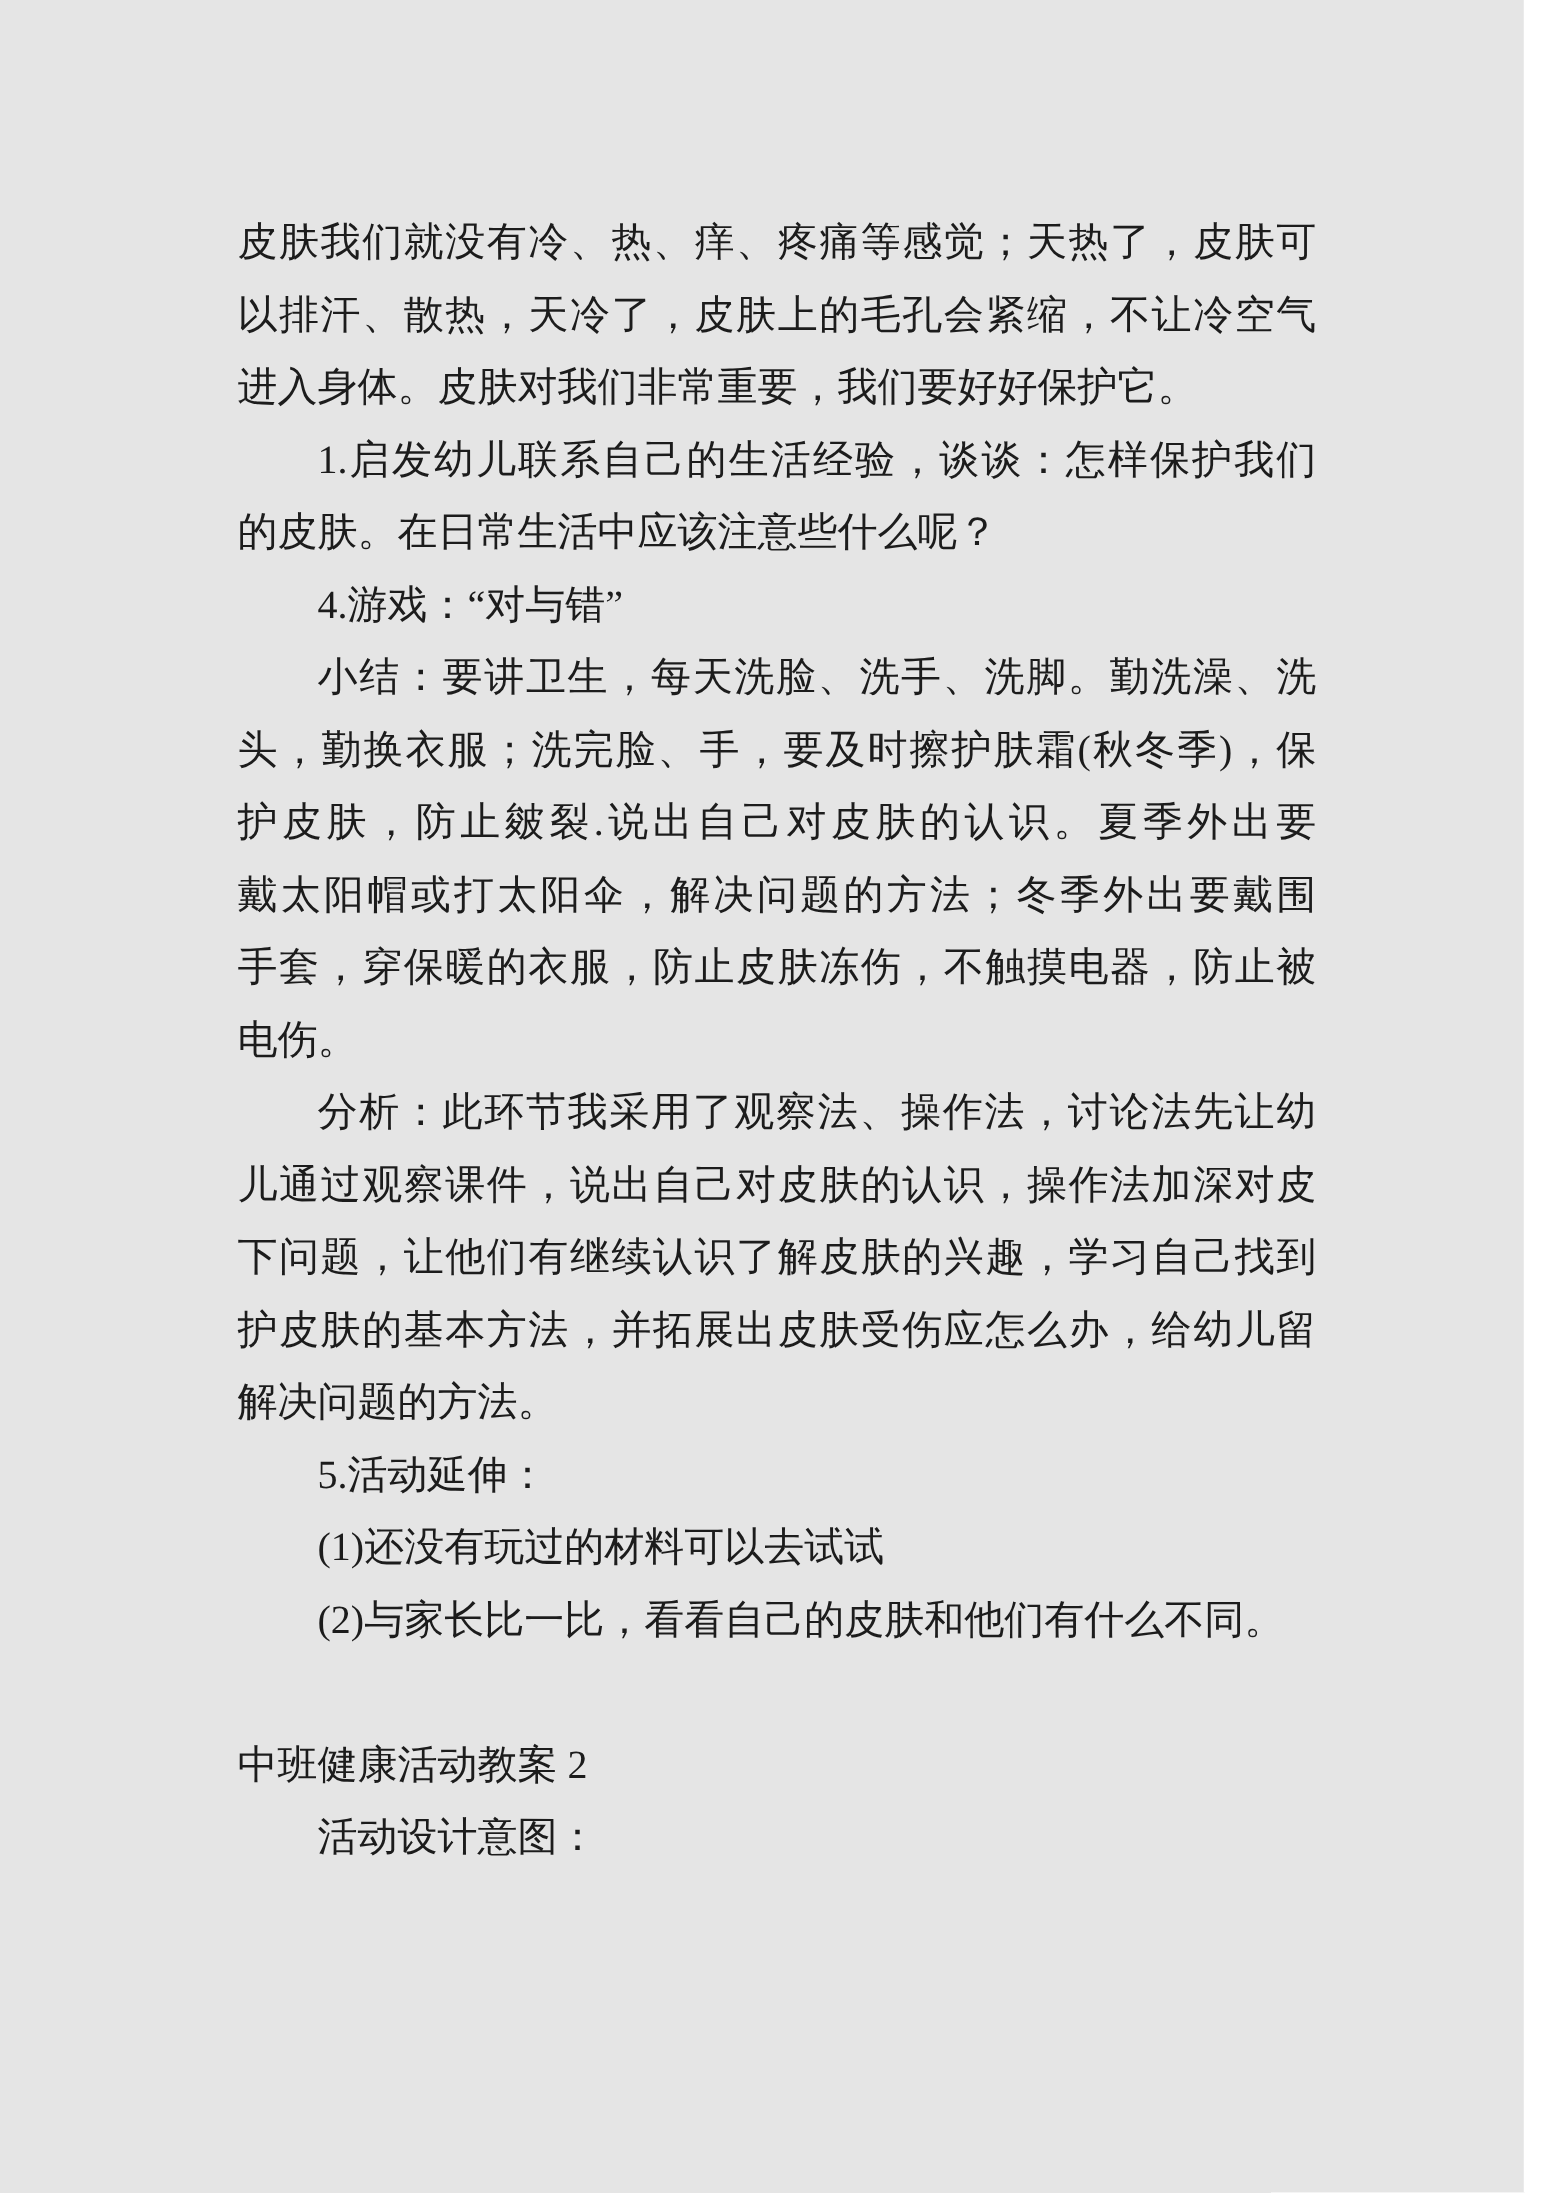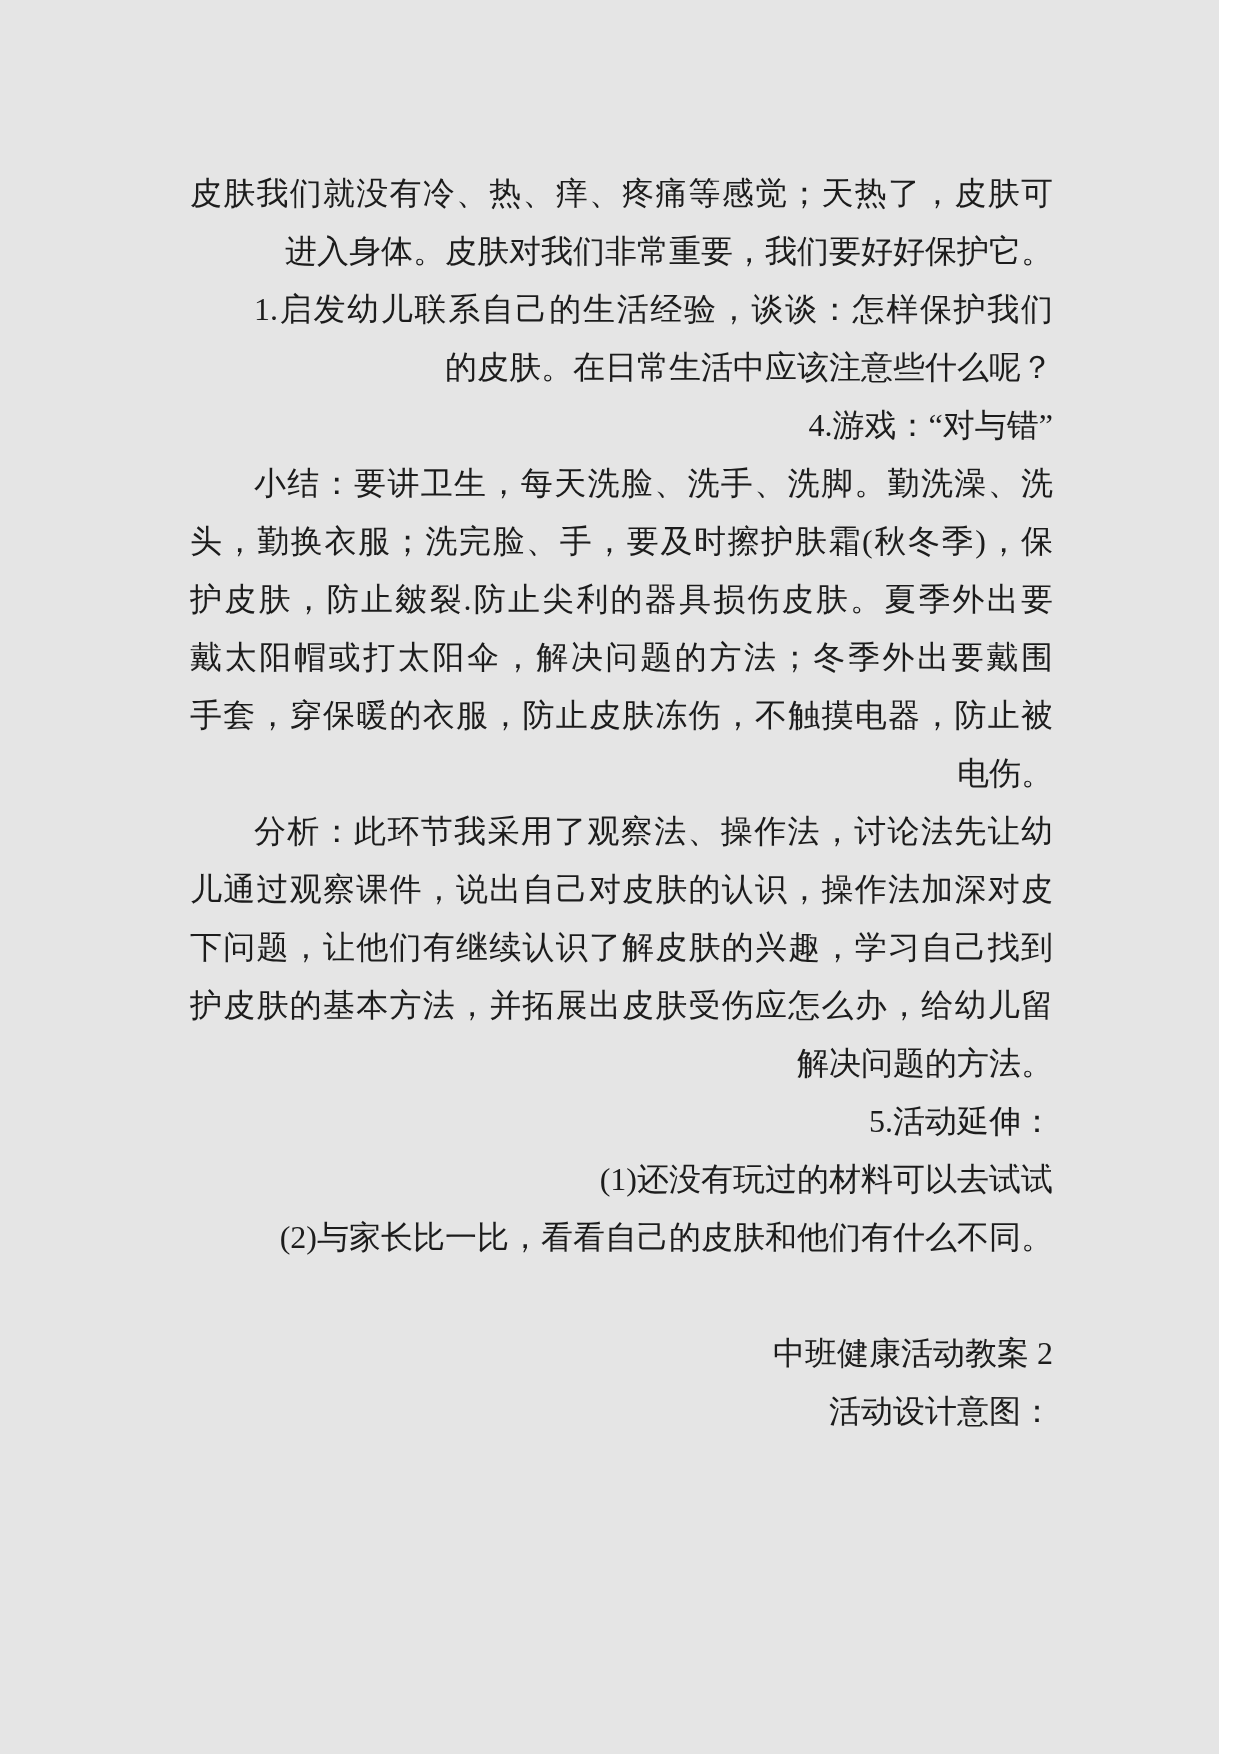--- a/index.html
+++ b/index.html
@@ -21,21 +21,21 @@
     width: 863px;
     font-family: "Liberation Serif", serif;
     font-size: 32px;
     color: #1c1c1c;
     font-weight: 400;
   }
   .line {
     height: 58px;
     line-height: 58px;
     overflow: hidden;
-    text-align: right;
+    text-align: left;
     white-space: nowrap;
   }
   
   .line.just {
     white-space: normal;
     text-align: justify;
     text-align-last: justify;
   }
   
   .line.indent {
@@ -44,27 +44,28 @@
   .spacer {
     height: 58px;
   }
 </style>
 </head>
 <body>
 
 <div class="page">
   <div class="content">
     <div class="line just">皮肤我们就没有冷、热、痒、疼痛等感觉；天热了，皮肤可</div>
+    <div class="line just">以排汗、散热，天冷了，皮肤上的毛孔会紧缩，不让冷空气</div>
     <div class="line">进入身体。皮肤对我们非常重要，我们要好好保护它。</div>
     <div class="line just indent">1.启发幼儿联系自己的生活经验，谈谈：怎样保护我们</div>
     <div class="line">的皮肤。在日常生活中应该注意些什么呢？</div>
     <div class="line indent">4.游戏：“对与错”</div>
     <div class="line just indent">小结：要讲卫生，每天洗脸、洗手、洗脚。勤洗澡、洗</div>
     <div class="line just">头，勤换衣服；洗完脸、手，要及时擦护肤霜(秋冬季)，保</div>
-    <div class="line just">护皮肤，防止皴裂.防止尖利的器具损伤皮肤。夏季外出要</div>
+    <div class="line just">护皮肤，防止皴裂.说出自己对皮肤的认识。夏季外出要</div>
     <div class="line just">戴太阳帽或打太阳伞，解决问题的方法；冬季外出要戴围巾、</div>
     <div class="line just">手套，穿保暖的衣服，防止皮肤冻伤，不触摸电器，防止被</div>
     <div class="line">电伤。</div>
     <div class="line just indent">分析：此环节我采用了观察法、操作法，讨论法先让幼</div>
     <div class="line just">儿通过观察课件，说出自己对皮肤的认识，操作法加深对皮</div>
     <div class="line just">下问题，让他们有继续认识了解皮肤的兴趣，学习自己找到</div>
     <div class="line just">护皮肤的基本方法，并拓展出皮肤受伤应怎么办，给幼儿留</div>
     <div class="line">解决问题的方法。</div>
     <div class="line indent">5.活动延伸：</div>
     <div class="line indent">(1)还没有玩过的材料可以去试试</div>

